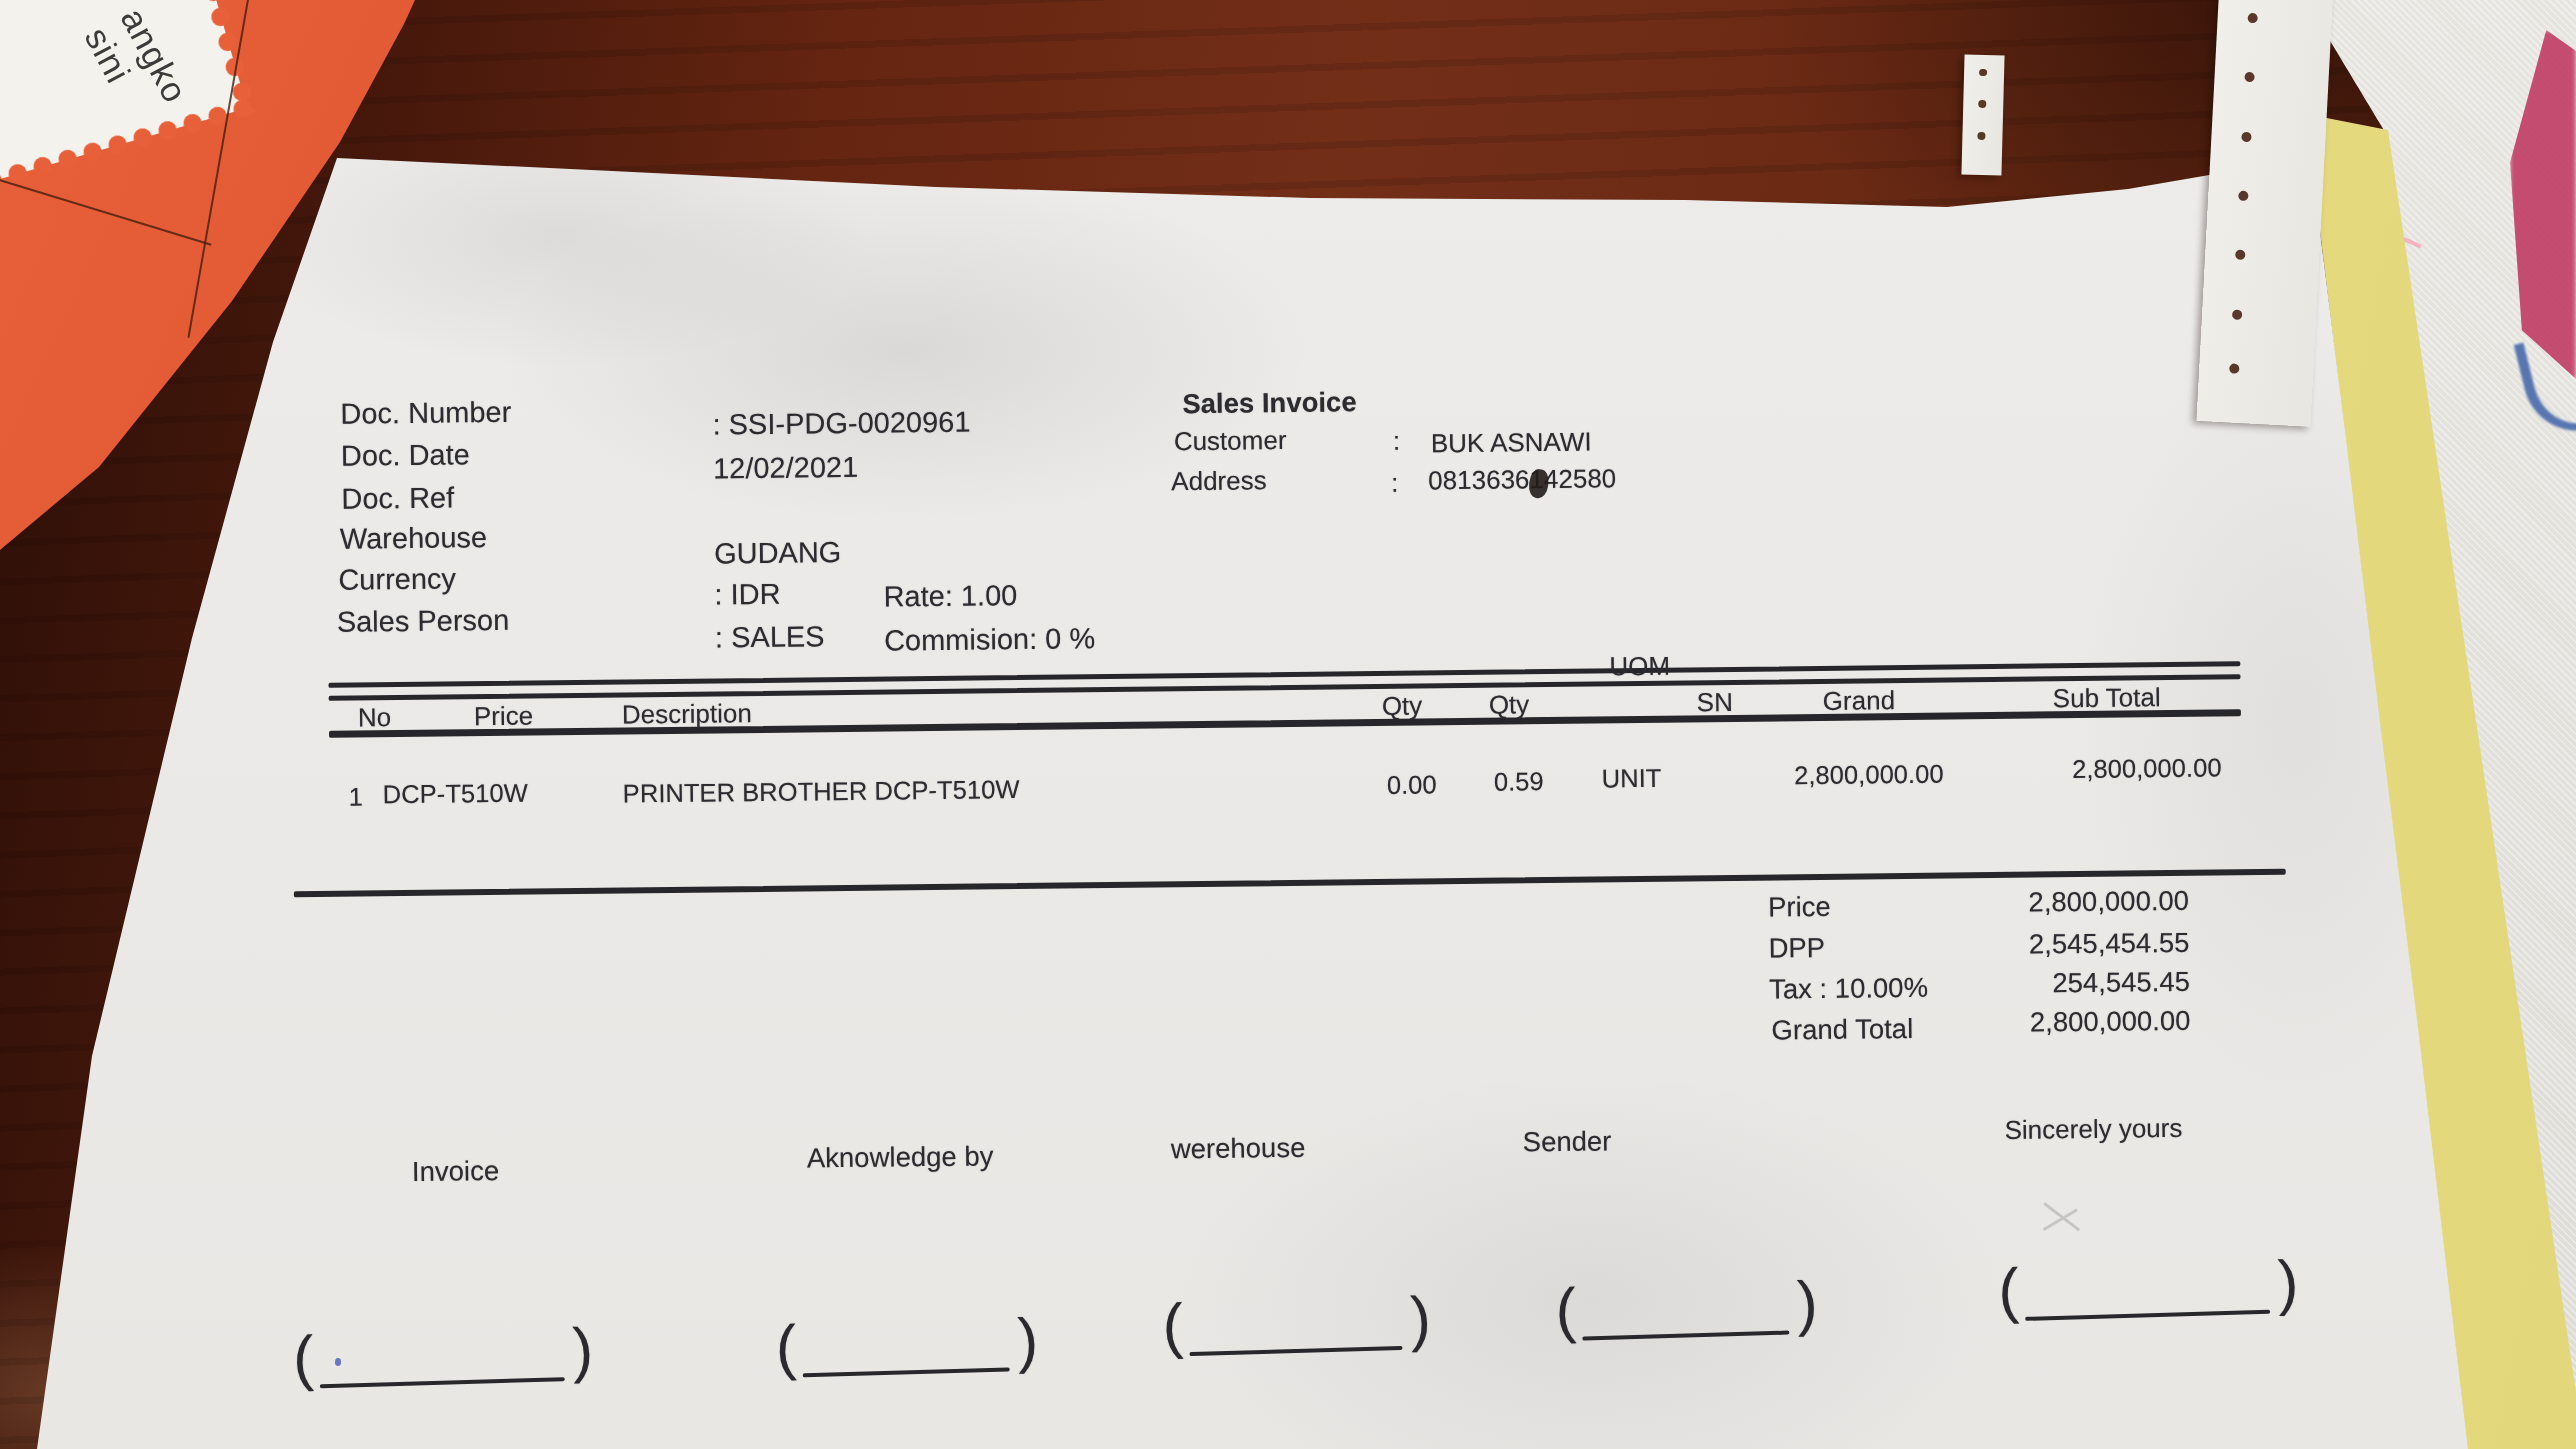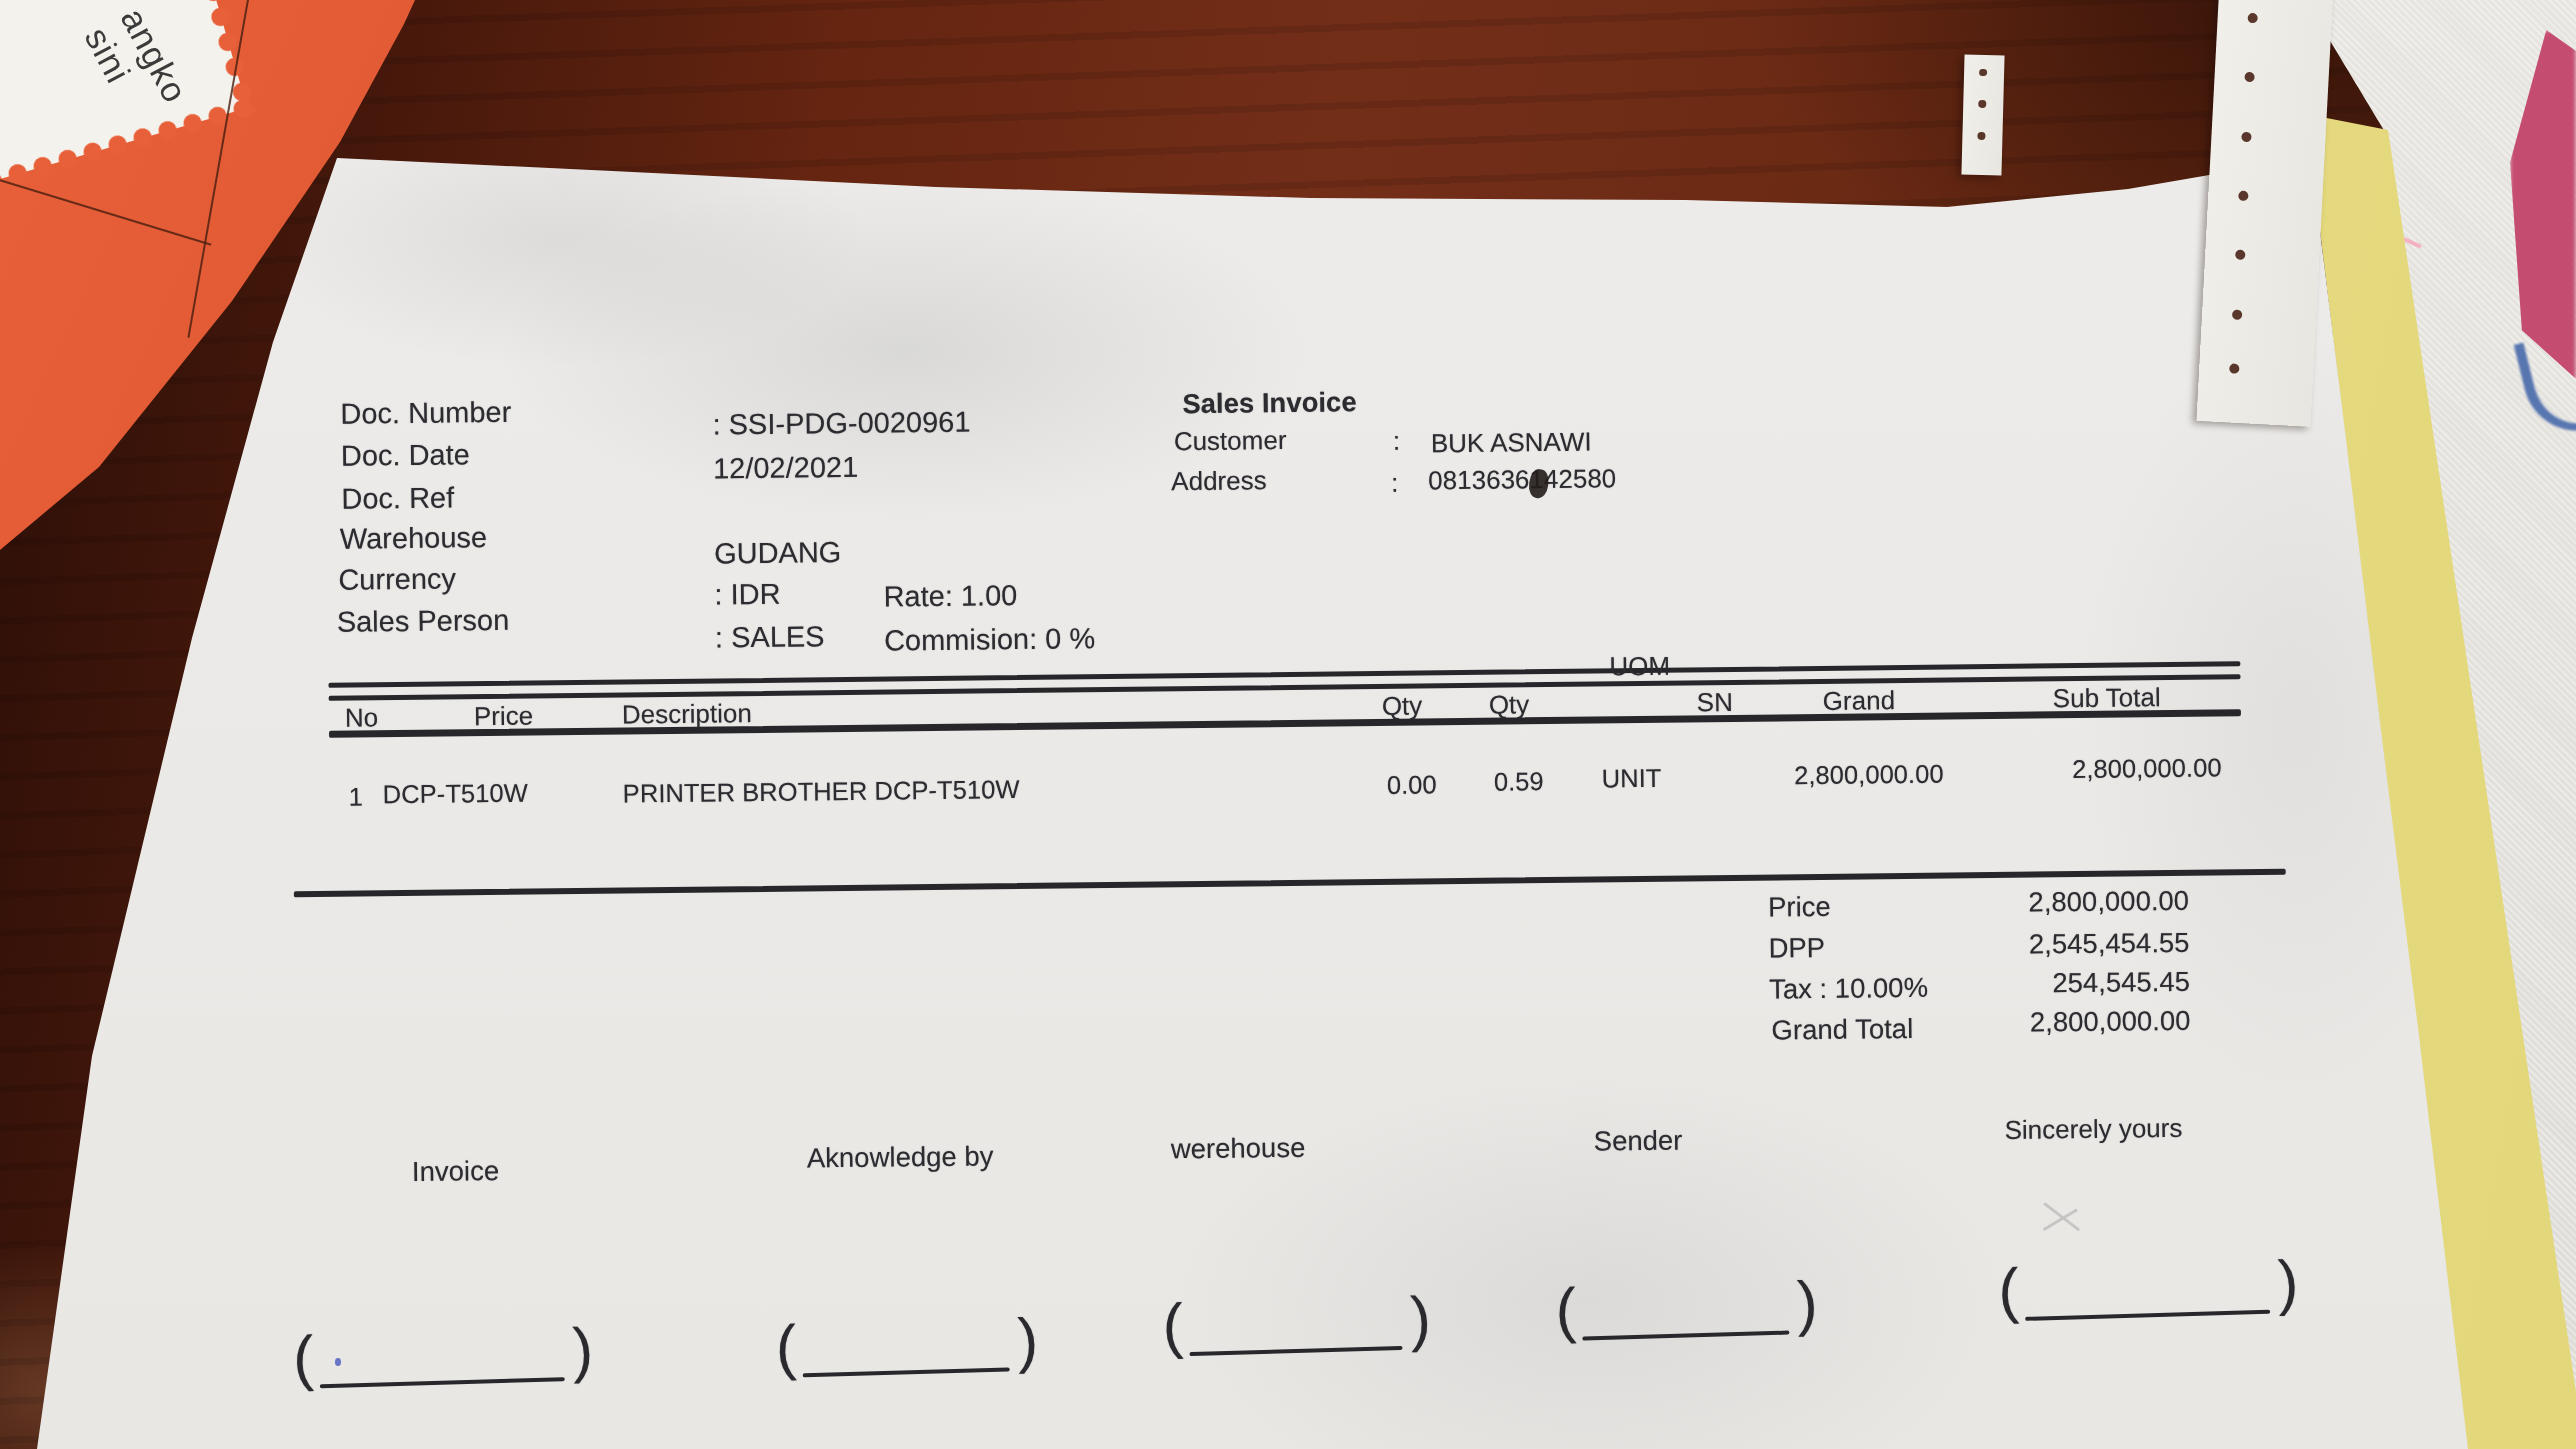--- a/index.html
+++ b/index.html
@@ -169,21 +169,21 @@
     <div class="t f42" style="left:1174px;top:467px">Address</div>
     <div class="t f42" style="left:1394px;top:471px">:</div>
     <div class="t f42" style="left:1431px;top:469px">0813636142580</div>
     <div class="blob"></div>
 
     <div class="rule" style="left:329px;top:672px;width:1912px;height:5px"></div>
     <div class="rule" style="left:329px;top:685px;width:1912px;height:5px"></div>
     <div class="rule" style="left:329px;top:720px;width:1912px;height:6.9px"></div>
     <div class="rule" style="left:292px;top:880px;width:1992px;height:5.6px"></div>
 
-    <div class="t f42" style="left:345px;top:694px">No</div>
+    <div class="t f42" style="left:358px;top:694px">No</div>
     <div class="t f42" style="left:474px;top:694px">Price</div>
     <div class="t f42" style="left:622px;top:694px">Description</div>
     <div class="t f42" style="left:1382px;top:694px">Qty</div>
     <div class="t f42" style="left:1489px;top:694px">Qty</div>
     <div class="t f42" style="left:1610px;top:657px">UOM</div>
     <div class="t f42" style="left:1697px;top:694px">SN</div>
     <div class="t f42" style="left:1823px;top:694px">Grand</div>
     <div class="t f42" style="left:2053px;top:694px">Sub Total</div>
 
     <div class="t f41" style="left:348px;top:774px">1</div>
@@ -201,21 +201,21 @@
     <div class="t f44" style="left:1766px;top:940px">DPP</div>
     <div class="t f44 ra" style="left:1931px;top:939px;width:256px">2,545,454.55</div>
     <div class="t f44" style="left:1766px;top:981px">Tax : 10.00%</div>
     <div class="t f44 ra" style="left:1931px;top:978px;width:256px">254,545.45</div>
     <div class="t f44" style="left:1768px;top:1022px">Grand Total</div>
     <div class="t f44 ra" style="left:1931px;top:1017px;width:256px">2,800,000.00</div>
 
     <div class="t f44" style="left:407px;top:1148px">Invoice</div>
     <div class="t f44" style="left:802px;top:1139px">Aknowledge by</div>
     <div class="t f44" style="left:1166px;top:1134px">werehouse</div>
-    <div class="t f44" style="left:1589px;top:1131px">Sender</div>
+    <div class="t f44" style="left:1518px;top:1131px">Sender</div>
     <div class="t f42" style="left:2000px;top:1125px">Sincerely yours</div>
 
     <div class="smudge">
         <i class="s1"></i>
         <i class="s2"></i>
       </div>
 
     <div class="sig" style="left:286px;top:1314px;width:300px">
       <span class="p pl">(</span>
       <div class="ln"></div>

